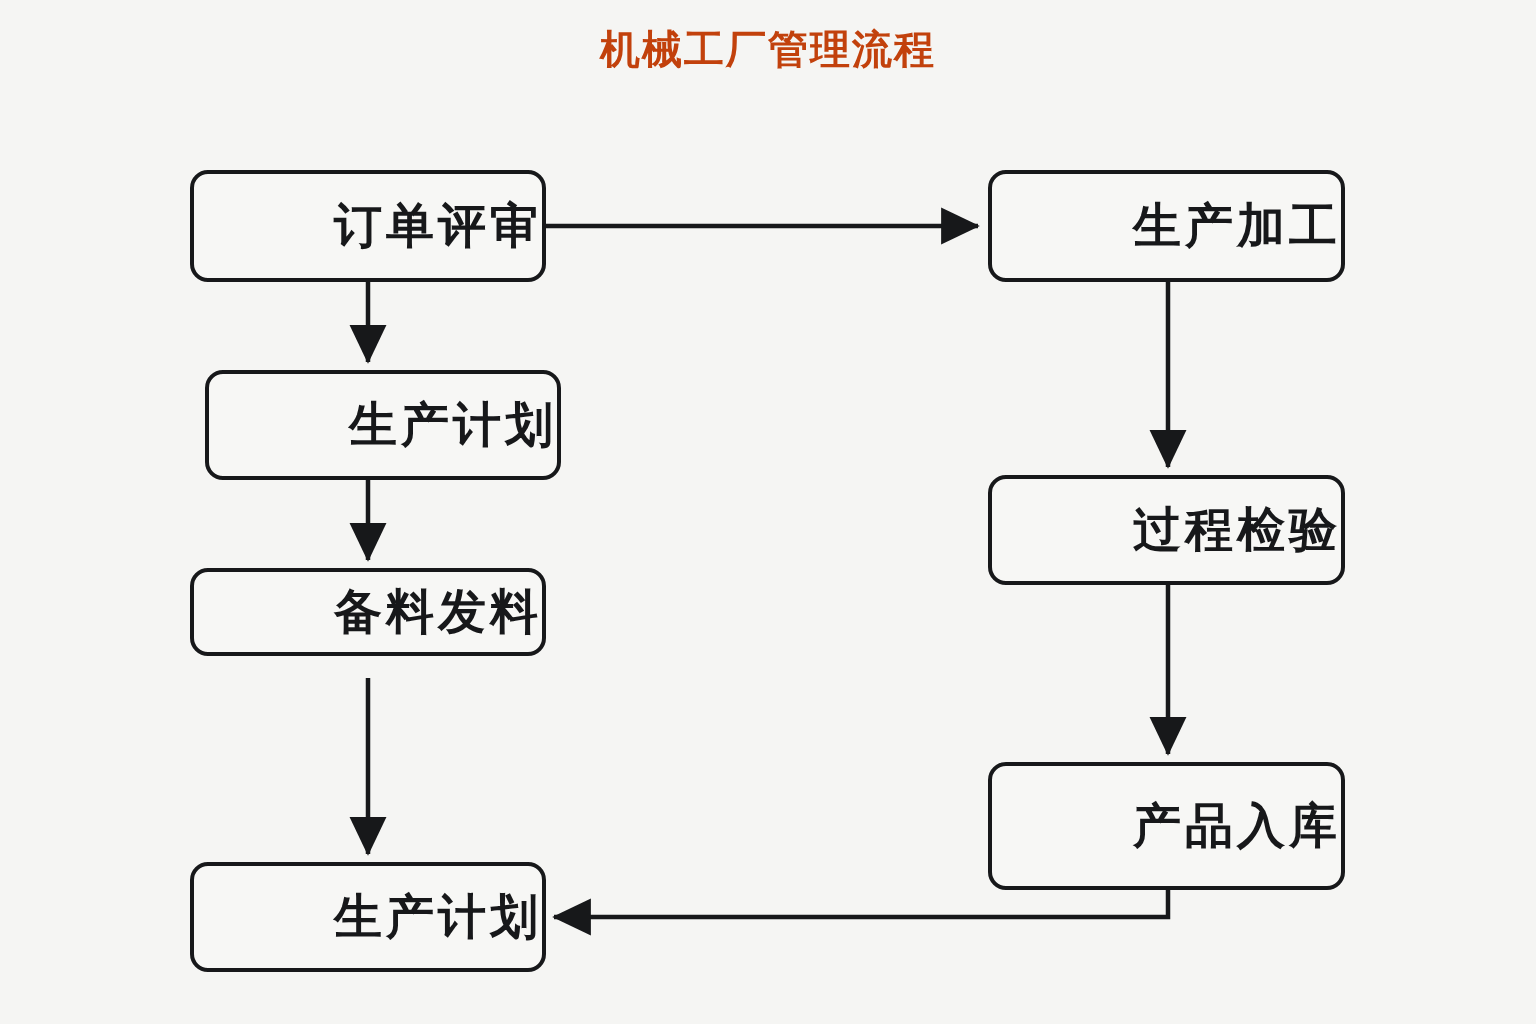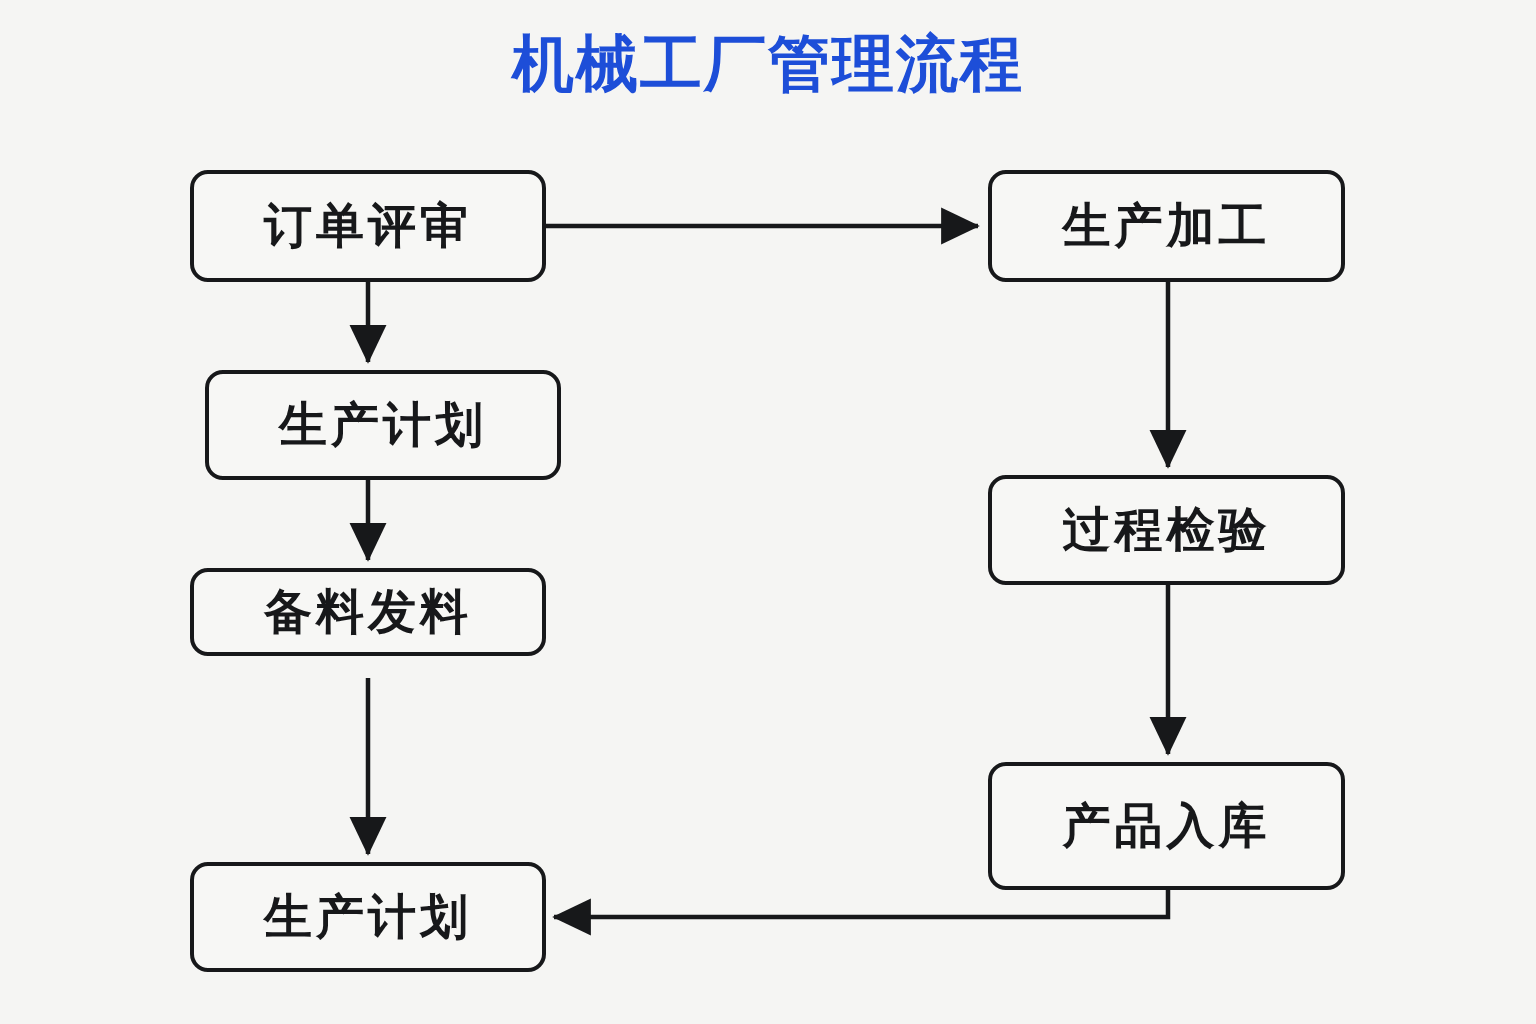--- a/index.html
+++ b/index.html
@@ -19,36 +19,36 @@
     width: 1536px;
     height: 1024px;
     background: #f5f5f3;
   }
   #flow-title {
     position: absolute;
     left: 0;
     top: 22px;
     width: 1536px;
     text-align: center;
-    font-size: 62px;
+    font-size: 40px;
     font-weight: 700;
     letter-spacing: 2px;
-    color: #1d4ed8;
+    color: #c2410c;
     font-family: "Liberation Sans", "DejaVu Sans", sans-serif;
     white-space: nowrap;
   }
   .node {
     position: absolute;
     box-sizing: border-box;
     background: #f7f7f5;
     border: 4px solid #17181a;
     border-radius: 18px;
     display: flex;
     align-items: center;
-    justify-content: center;
+    justify-content: flex-end;
   }
   .node-label {
     font-size: 48px;
     font-weight: 700;
     color: #17181a;
     letter-spacing: 4px;
     line-height: 1;
     white-space: nowrap;
     font-family: "Liberation Sans", "DejaVu Sans", sans-serif;
   }

